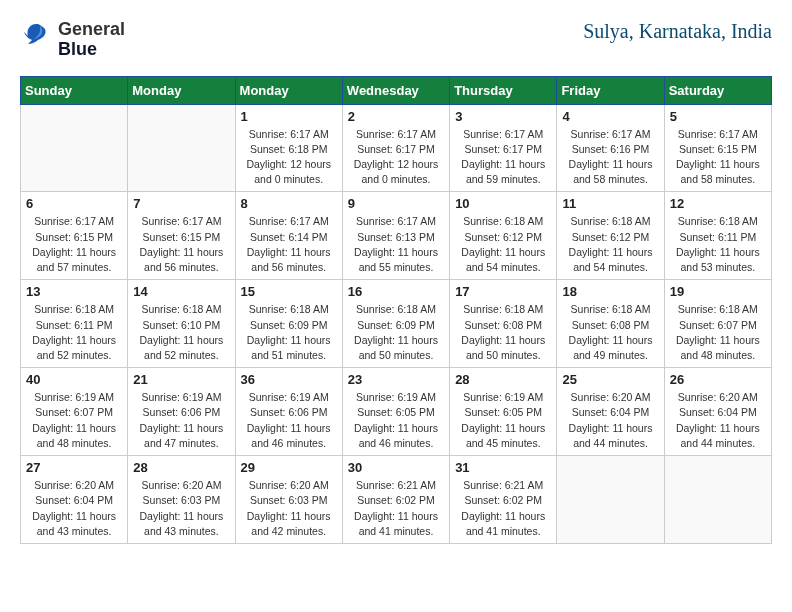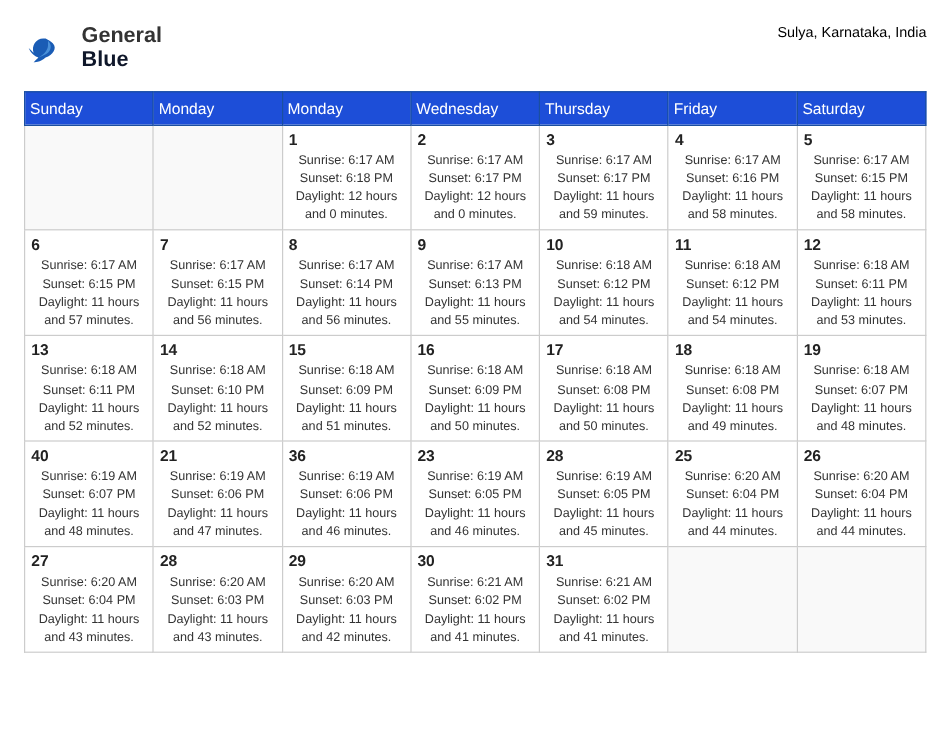--- a/index.html
+++ b/index.html
@@ -11,22 +11,22 @@
       padding: 20px;
     }
     .header {
       display: flex;
       justify-content: space-between;
       align-items: flex-start;
       margin-bottom: 16px;
     }
     .logo {
       display: flex;
-      align-items: flex-end;
-      gap: 16px;
+      align-items: flex-start;
+      gap: 6px;
     }
     .logo-text {
       display: flex;
       flex-direction: column;
       line-height: 1.1;
     }
     .logo-general {
       font-size: 18px;
       font-weight: bold;
       color: #333;
@@ -43,33 +43,34 @@
     .title-block {
       text-align: right;
     }
     .month-title {
       font-size: 36px;
       font-weight: bold;
       color: #333;
       line-height: 1.1;
     }
     .location-title {
-      font-size: 12px;
-      color: #000000;
+      font-size: 20px;
+      color: #0c4a6e;
+      font-family: Liberation Serif, serif;
     }
     .calendar {
       width: 100%;
       border-collapse: collapse;
       border: 1px solid #ccc;
     }
     .calendar th {
-      background: #1d4ed8;
+      background: #15803d;
       color: #fff;
       font-size: 13px;
-      font-weight: normal;
+      font-weight: bold;
       padding: 6px 4px;
       text-align: left;
       border: 1px solid #1a4fa0;
     }
     .calendar td {
       vertical-align: top;
       border: 1px solid #ccc;
       padding: 4px 5px;
       width: calc(100% / 7);
       min-height: 80px;

